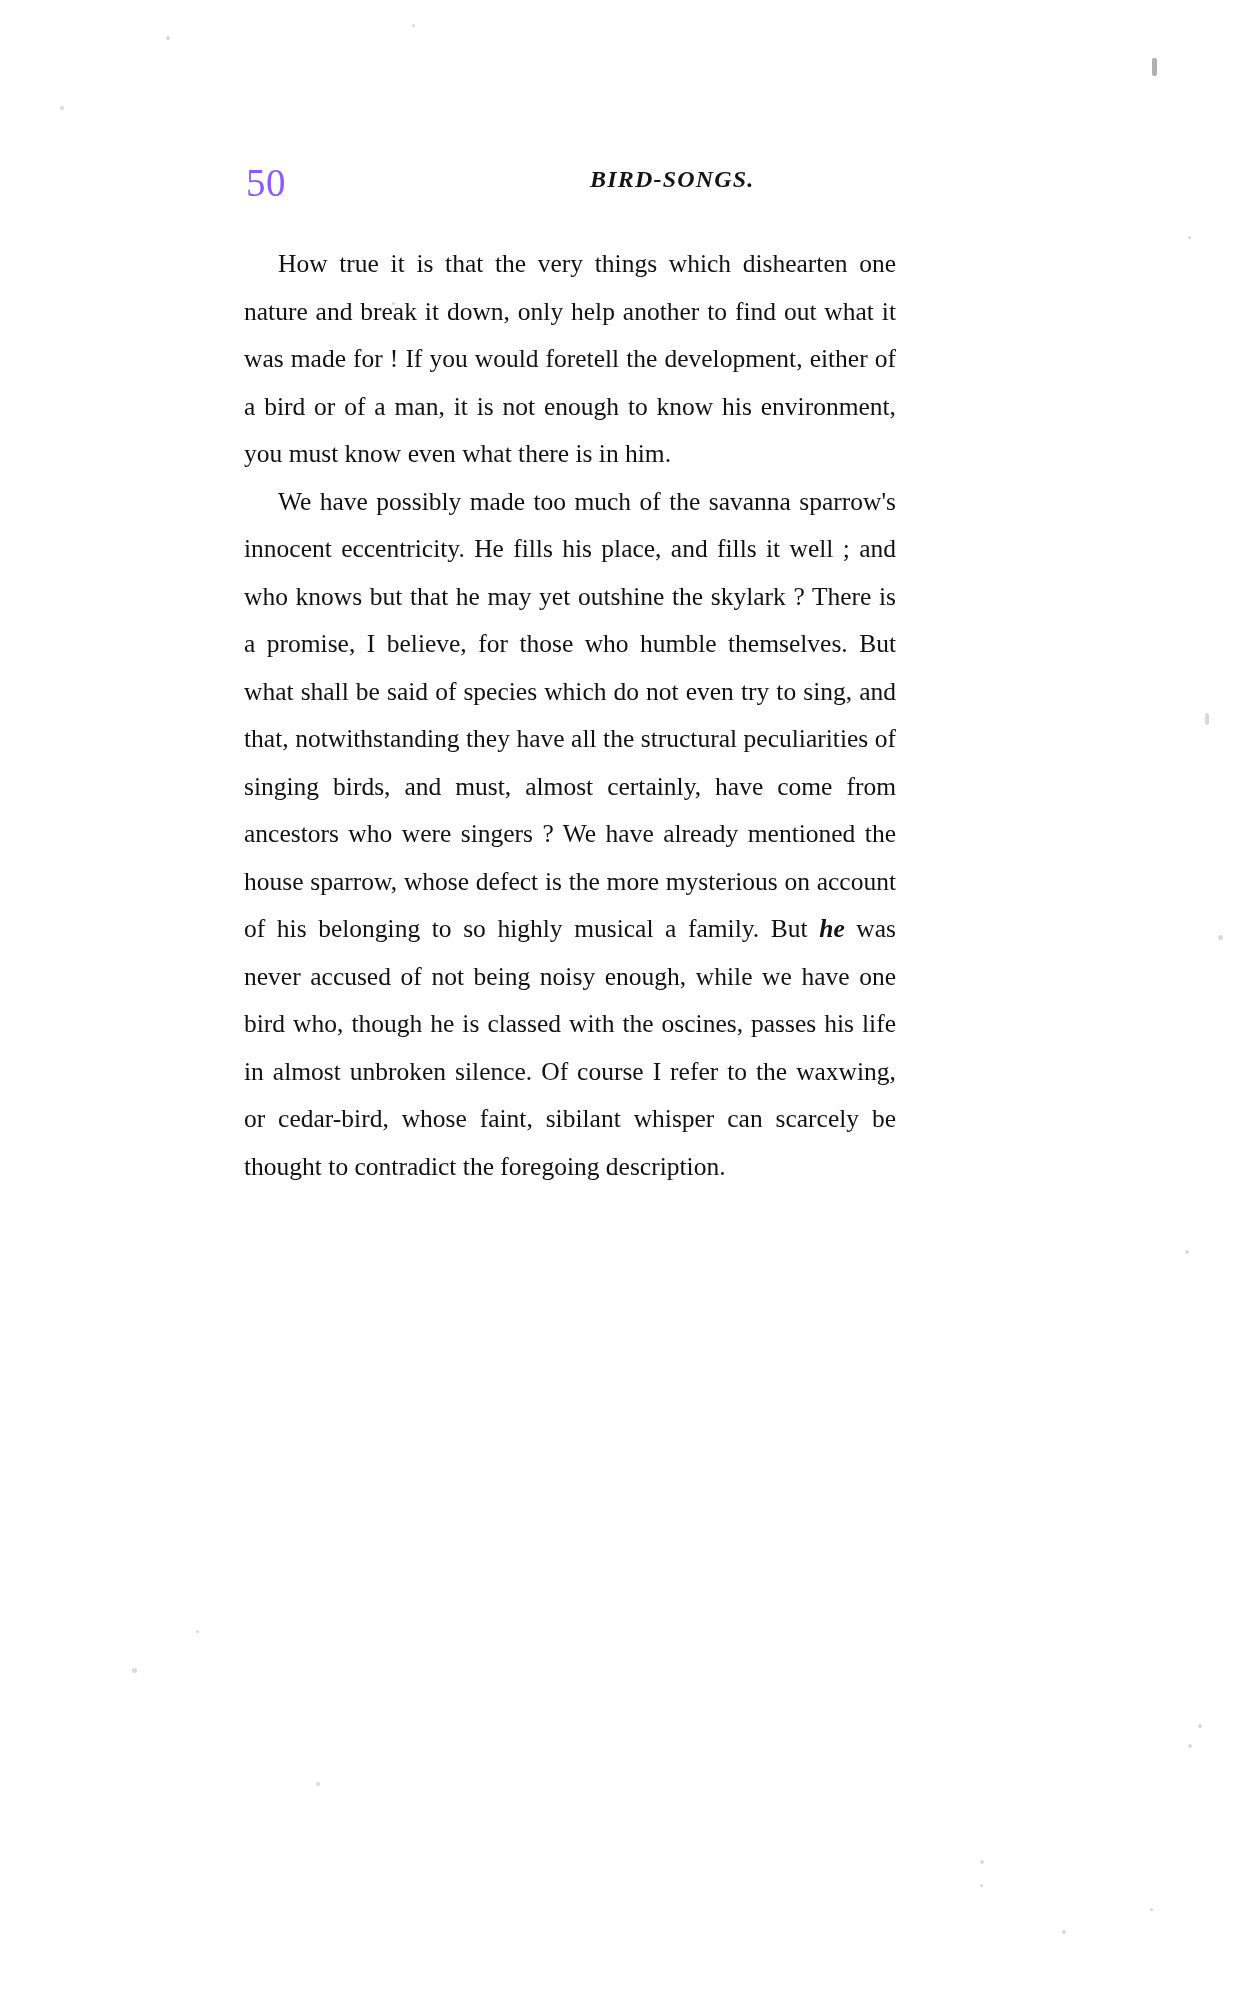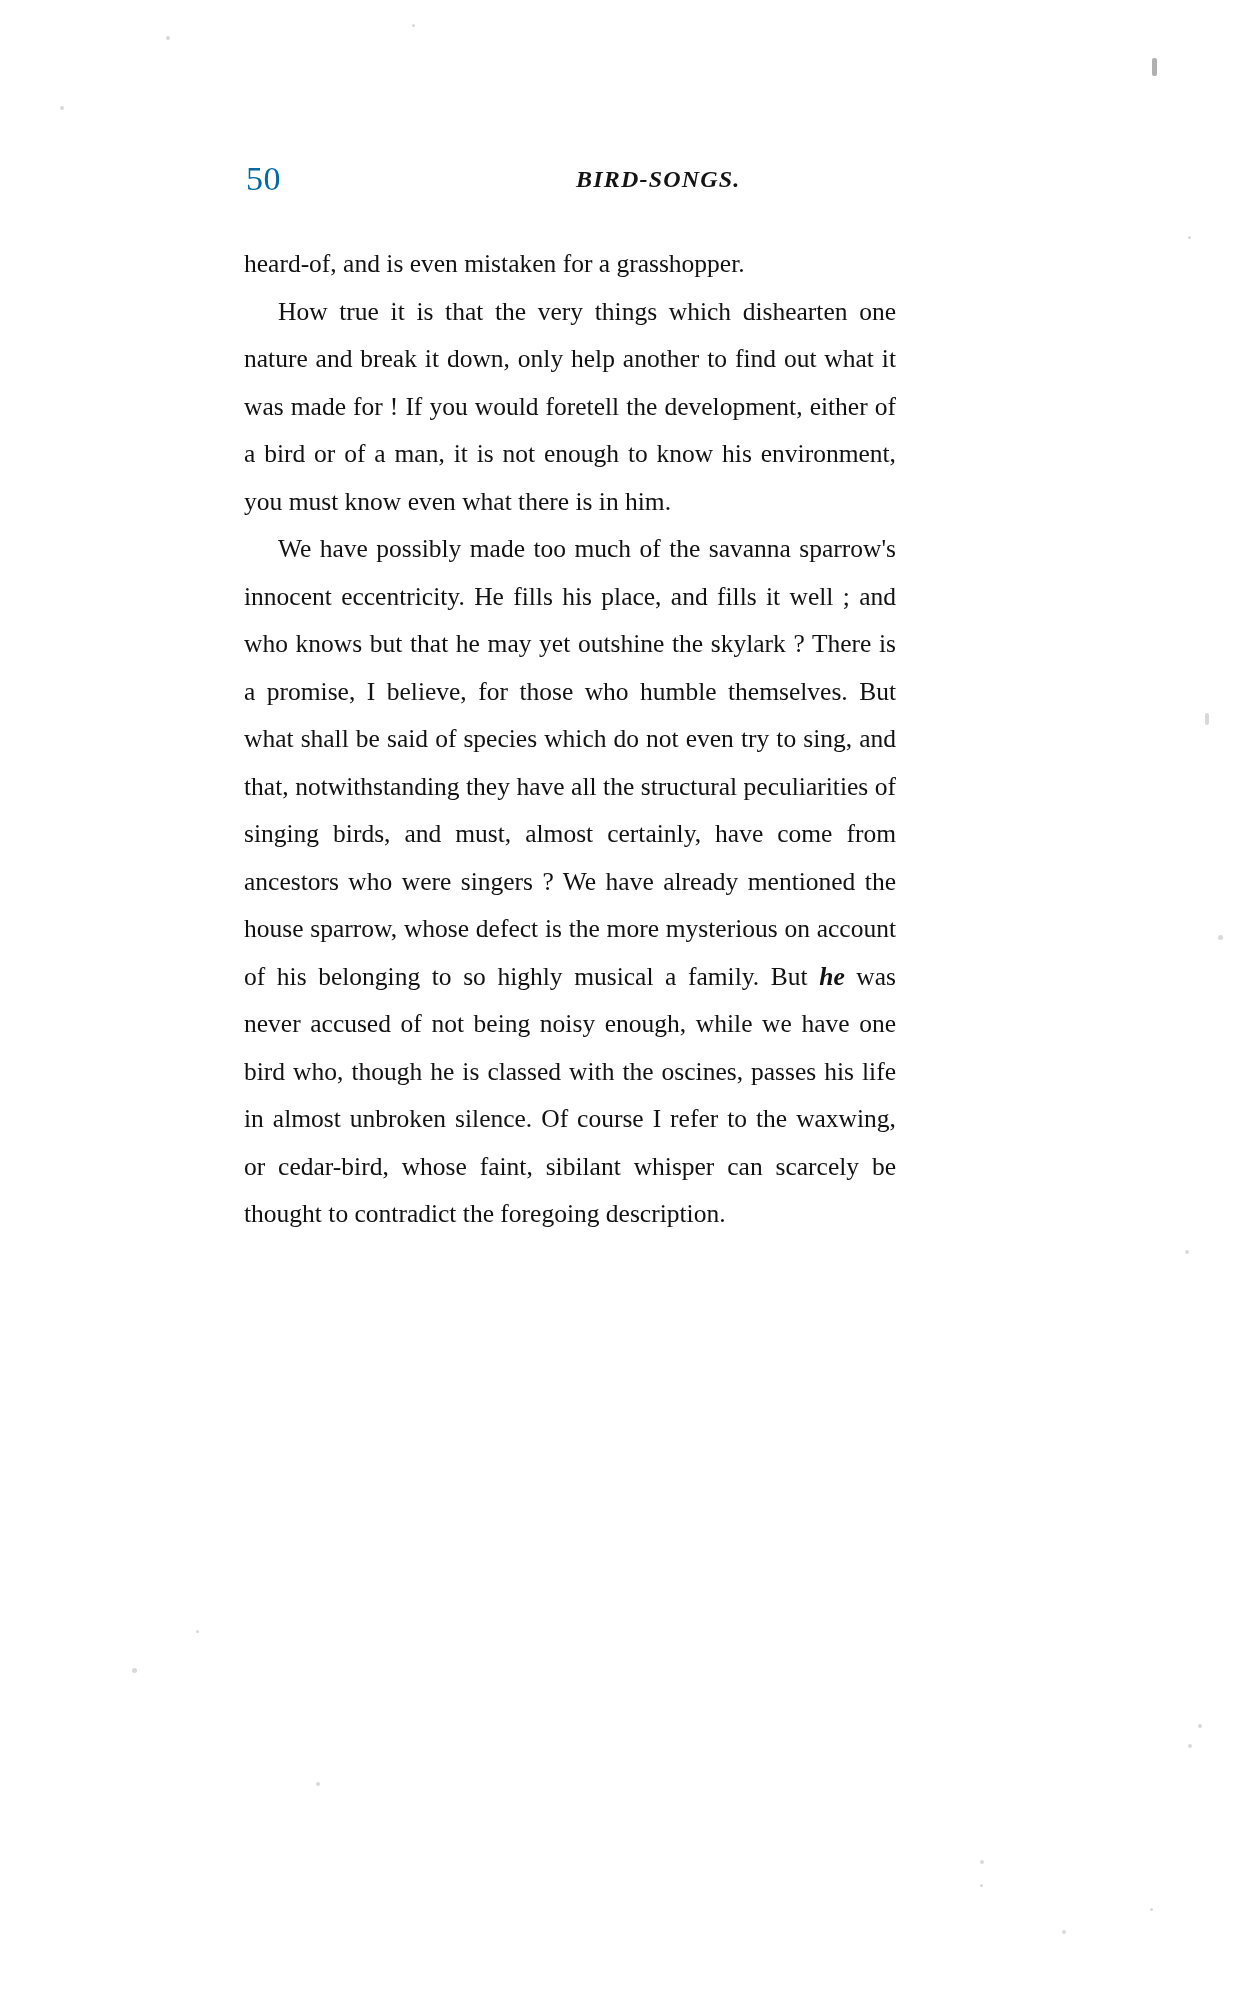--- a/index.html
+++ b/index.html
@@ -36,27 +36,27 @@
     position: absolute;
     left: 246px;
     top: 160px;
     width: 900px;
     height: 40px;
   }
   .folio {
     position: absolute;
     left: 0;
     top: 0;
-    font-size: 34px;
+    font-size: 39px;
     letter-spacing: 0.5px;
-    color: #0369a1;
+    color: #8b5cf6;
   }
   .running-head {
     position: absolute;
-    left: 330px;
+    left: 344px;
     top: 6px;
     font-style: italic;
     font-weight: bold;
     font-size: 24px;
     letter-spacing: 1.2px;
     color: #141414;
   }
 
   .textblock {
     position: absolute;
@@ -105,18 +105,17 @@
   <div class="speck" style="left:980px; top:1884px; width:3px; height:3px;"></div>
   <div class="speck" style="left:196px; top:1630px; width:3px; height:3px;"></div>
   <div class="speck" style="left:392px; top:302px; width:3px; height:3px;"></div>
 
   <div class="header">
     <div class="folio">50</div>
     <div class="running-head">BIRD-SONGS.</div>
   </div>
 
   <div class="textblock">
-    <p class="para">heard-of, and is even mistaken for a grasshopper.</p>
     <p class="para indent">How true it is that the very things which dishearten one nature and break it down, only help another to find out what it was made for ! If you would foretell the development, either of a bird or of a man, it is not enough to know his environment, you must know even what there is in him.</p>
     <p class="para indent">We have possibly made too much of the savanna sparrow's innocent eccentricity. He fills his place, and fills it well ; and who knows but that he may yet outshine the skylark ? There is a promise, I believe, for those who humble themselves. But what shall be said of species which do not even try to sing, and that, notwithstanding they have all the structural peculiarities of singing birds, and must, almost certainly, have come from ancestors who were singers ? We have already mentioned the house sparrow, whose defect is the more mysterious on account of his belonging to so highly musical a family. But <span class="it">he</span> was never accused of not being noisy enough, while we have one bird who, though he is classed with the oscines, passes his life in almost unbroken silence. Of course I refer to the waxwing, or cedar-bird, whose faint, sibilant whisper can scarcely be thought to contradict the foregoing description.</p>
   </div>
 
 </div>
 
 </body></html>

